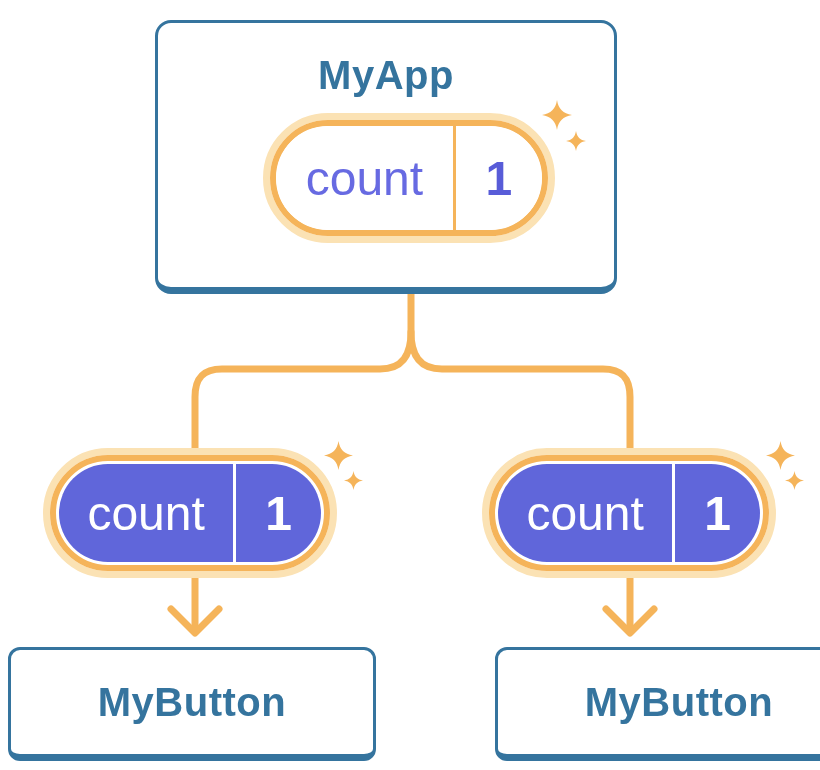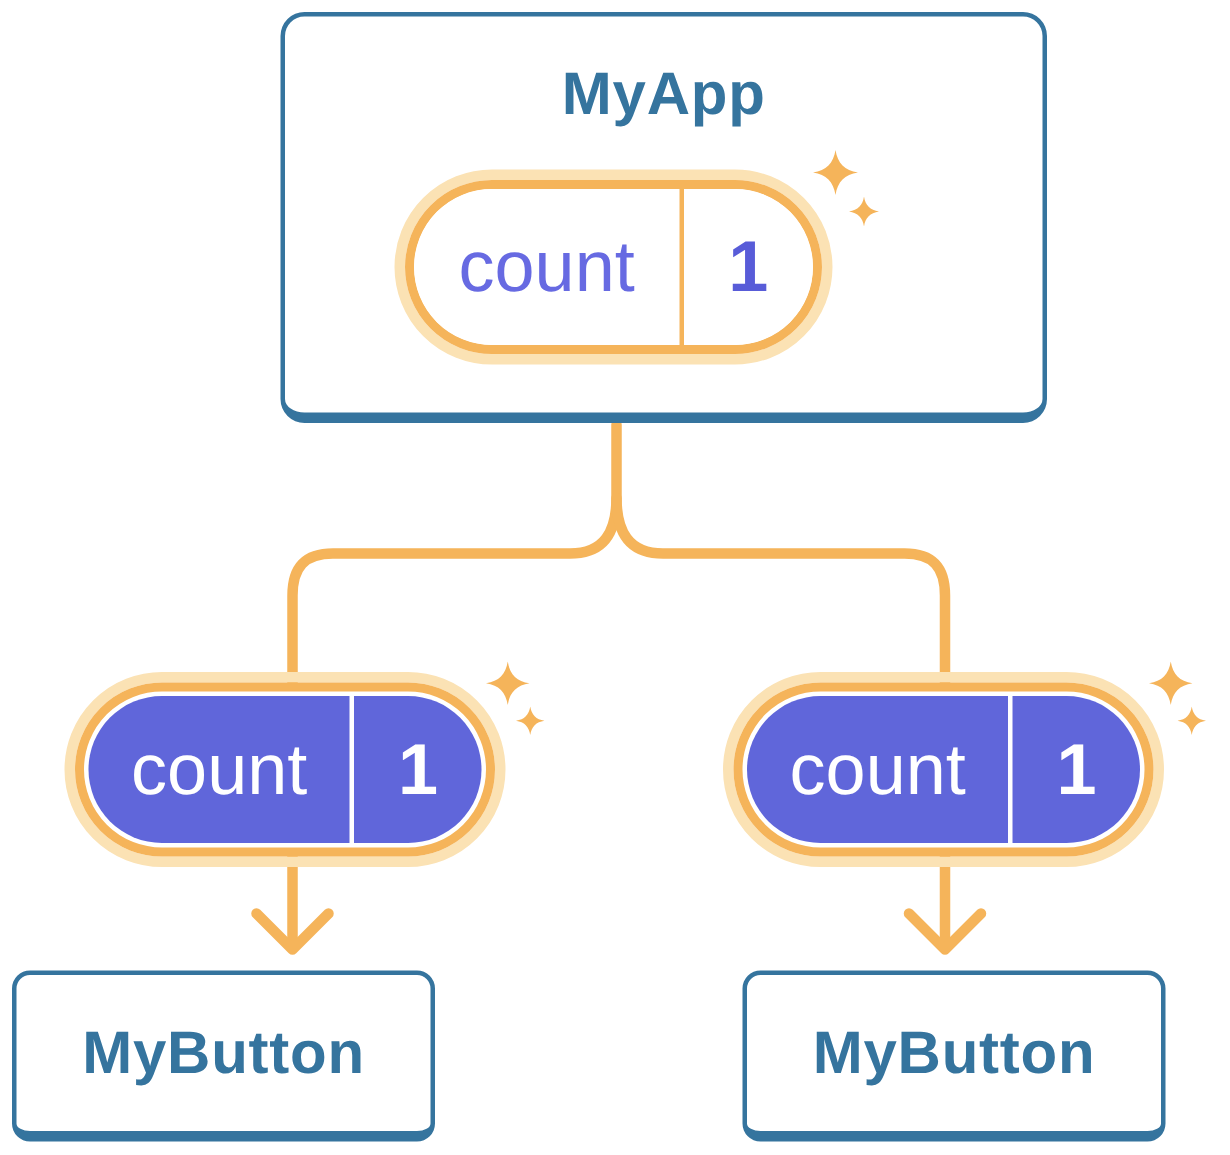--- a/index.html
+++ b/index.html
@@ -39,27 +39,26 @@
 
   
   .card {
     position: absolute;
     background: #ffffff;
     border: 3px solid var(--blue);
     border-bottom-width: 7px;
     z-index: 2;
   }
   .card-root {
-    left: 155px; top: 8px;
-    width: 511px; height: 274px;
+    left: 155px; top: 20px;
+    width: 462px; height: 274px;
     border-radius: 16px;
-    margin-left: 32px;
   }
   .card-child {
-    width: 282px; height: 114px;
+    width: 368px; height: 114px;
     border-radius: 12px;
     display: flex;
     align-items: center;
     justify-content: center;
   }
   .card-child-left  { left: 8px;   top: 647px; }
   .card-child-right { left: 495px; top: 647px; }
 
   .card-title {
     color: var(--blue);

